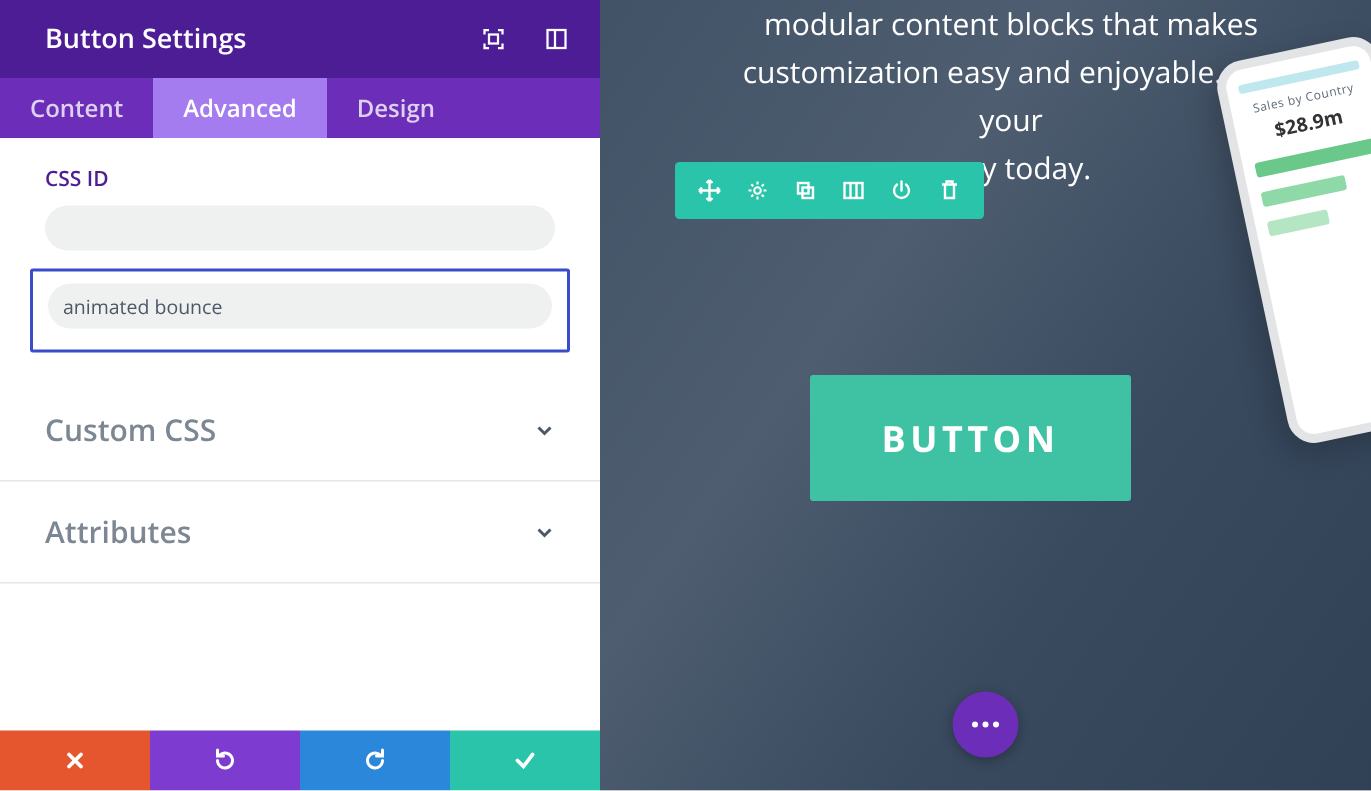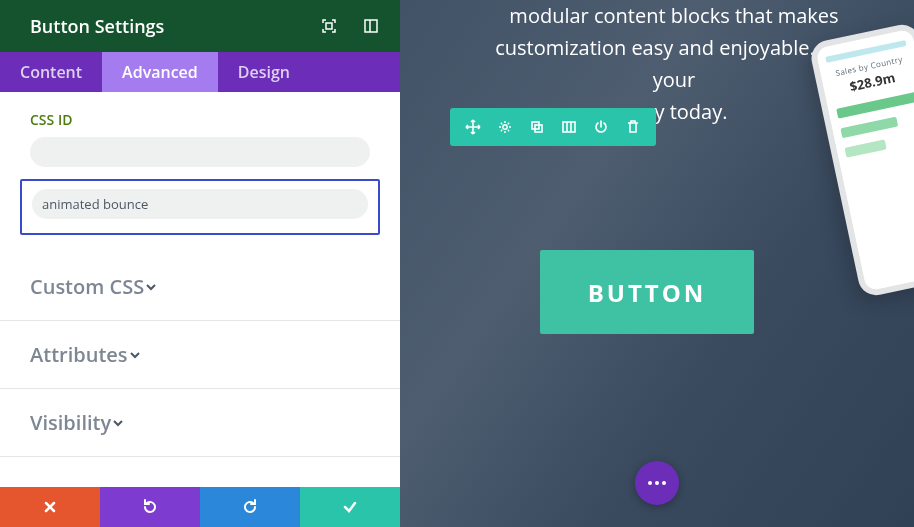--- a/index.html
+++ b/index.html
@@ -3,39 +3,39 @@
 <meta charset="utf-8">
 <style>
   * { box-sizing: border-box; margin: 0; padding: 0; font-family: "Open Sans", -apple-system, Helvetica, Arial, sans-serif; }
   html, body { width: 914px; height: 527px; overflow: hidden; }
 
   .app { display: flex; width: 914px; height: 527px; }
 
   
   .panel { width: 400px; height: 527px; display: flex; flex-direction: column; background: #fff; position: relative; }
 
-  .panel-header { background: #14532d; color: #fff; height: 52px; display: flex; align-items: center; justify-content: space-between; padding: 0 20px 0 30px; }
+  .panel-header { background: #4c1d95; color: #fff; height: 52px; display: flex; align-items: center; justify-content: space-between; padding: 0 20px 0 30px; }
   .panel-header h1 { font-size: 18px; font-weight: 600; }
   .panel-header .header-icons { display: flex; gap: 24px; }
   .panel-header .header-icons span { width: 18px; height: 18px; display: flex; align-items: center; justify-content: center; cursor: pointer; }
 
   .tabs { background: #6c2eb9; display: flex; height: 40px; }
   .tabs .tab { color: #ddd0f0; font-size: 16px; font-weight: 600; padding: 0 20px; display: flex; align-items: center; cursor: pointer; }
   .tabs .tab.active { background: #a57cf0; color: #fff; }
 
   .body { flex: 1; overflow-y: auto; padding: 10px 0 0 0; }
 
   .field-group { padding: 8px 30px 12px 30px; }
-  .field-label { color: #4d7c0f; font-size: 14px; font-weight: 600; margin-bottom: 8px; }
+  .field-label { color: #4c1d95; font-size: 14px; font-weight: 600; margin-bottom: 8px; }
   .text-input { width: 100%; height: 30px; background: #eff0f0; border: none; border-radius: 15px; padding: 0 10px; font-size: 13px; color: #4c5866; outline: none; }
 
   .highlight { border: 2px solid #3b4cca; border-radius: 2px; margin: 0 20px 18px 20px; padding: 8px 10px 14px 10px; }
   .highlight .field-label { margin-bottom: 8px; }
 
-  .accordion-item { border-bottom: 1px solid #e6e6e6; padding: 20px 30px; display: flex; align-items: center; cursor: pointer; }
+  .accordion-item { border-bottom: 1px solid #e6e6e6; padding: 20px 30px; display: flex; align-items: center; justify-content: space-between; cursor: pointer; }
   .accordion-item:first-of-type { border-top: 1px solid #e6e6e6; }
   .accordion-item .acc-title { color: #7d8793; font-size: 20px; font-weight: 600; }
   .chevron { width: 14px; height: 14px; }
 
   .footer { height: 40px; display: flex; position: absolute; left: 0; right: 0; bottom: 0; }
   .footer .fbtn { flex: 1; display: flex; align-items: center; justify-content: center; cursor: pointer; }
   .fbtn.cancel  { background: #e5552e; }
   .fbtn.undo    { background: #7e3bd0; }
   .fbtn.redo    { background: #2b87da; }
   .fbtn.confirm { background: #29c4a9; }
@@ -116,28 +116,20 @@
         </span>
       </div>
       <div class="accordion-item">
         <span class="acc-title">Attributes</span>
         <span class="chevron">
           <svg width="14" height="14" viewBox="0 0 14 14" fill="none" stroke="#4c5866" stroke-width="2">
               <polyline points="3 5 7 9 11 5"></polyline>
             </svg>
         </span>
       </div>
-      <div class="accordion-item">
-        <span class="acc-title">Visibility</span>
-        <span class="chevron">
-          <svg width="14" height="14" viewBox="0 0 14 14" fill="none" stroke="#4c5866" stroke-width="2">
-              <polyline points="3 5 7 9 11 5"></polyline>
-            </svg>
-        </span>
-      </div>
     </div>
 
     <div class="footer">
       <div class="fbtn cancel">
         <svg width="16" height="16" viewBox="0 0 16 16" stroke="#fff" stroke-width="2.5" stroke-linecap="round">
             <line x1="4" y1="4" x2="12" y2="12"></line>
             <line x1="12" y1="4" x2="4" y2="12"></line>
           </svg>
       </div>
       <div class="fbtn undo">

